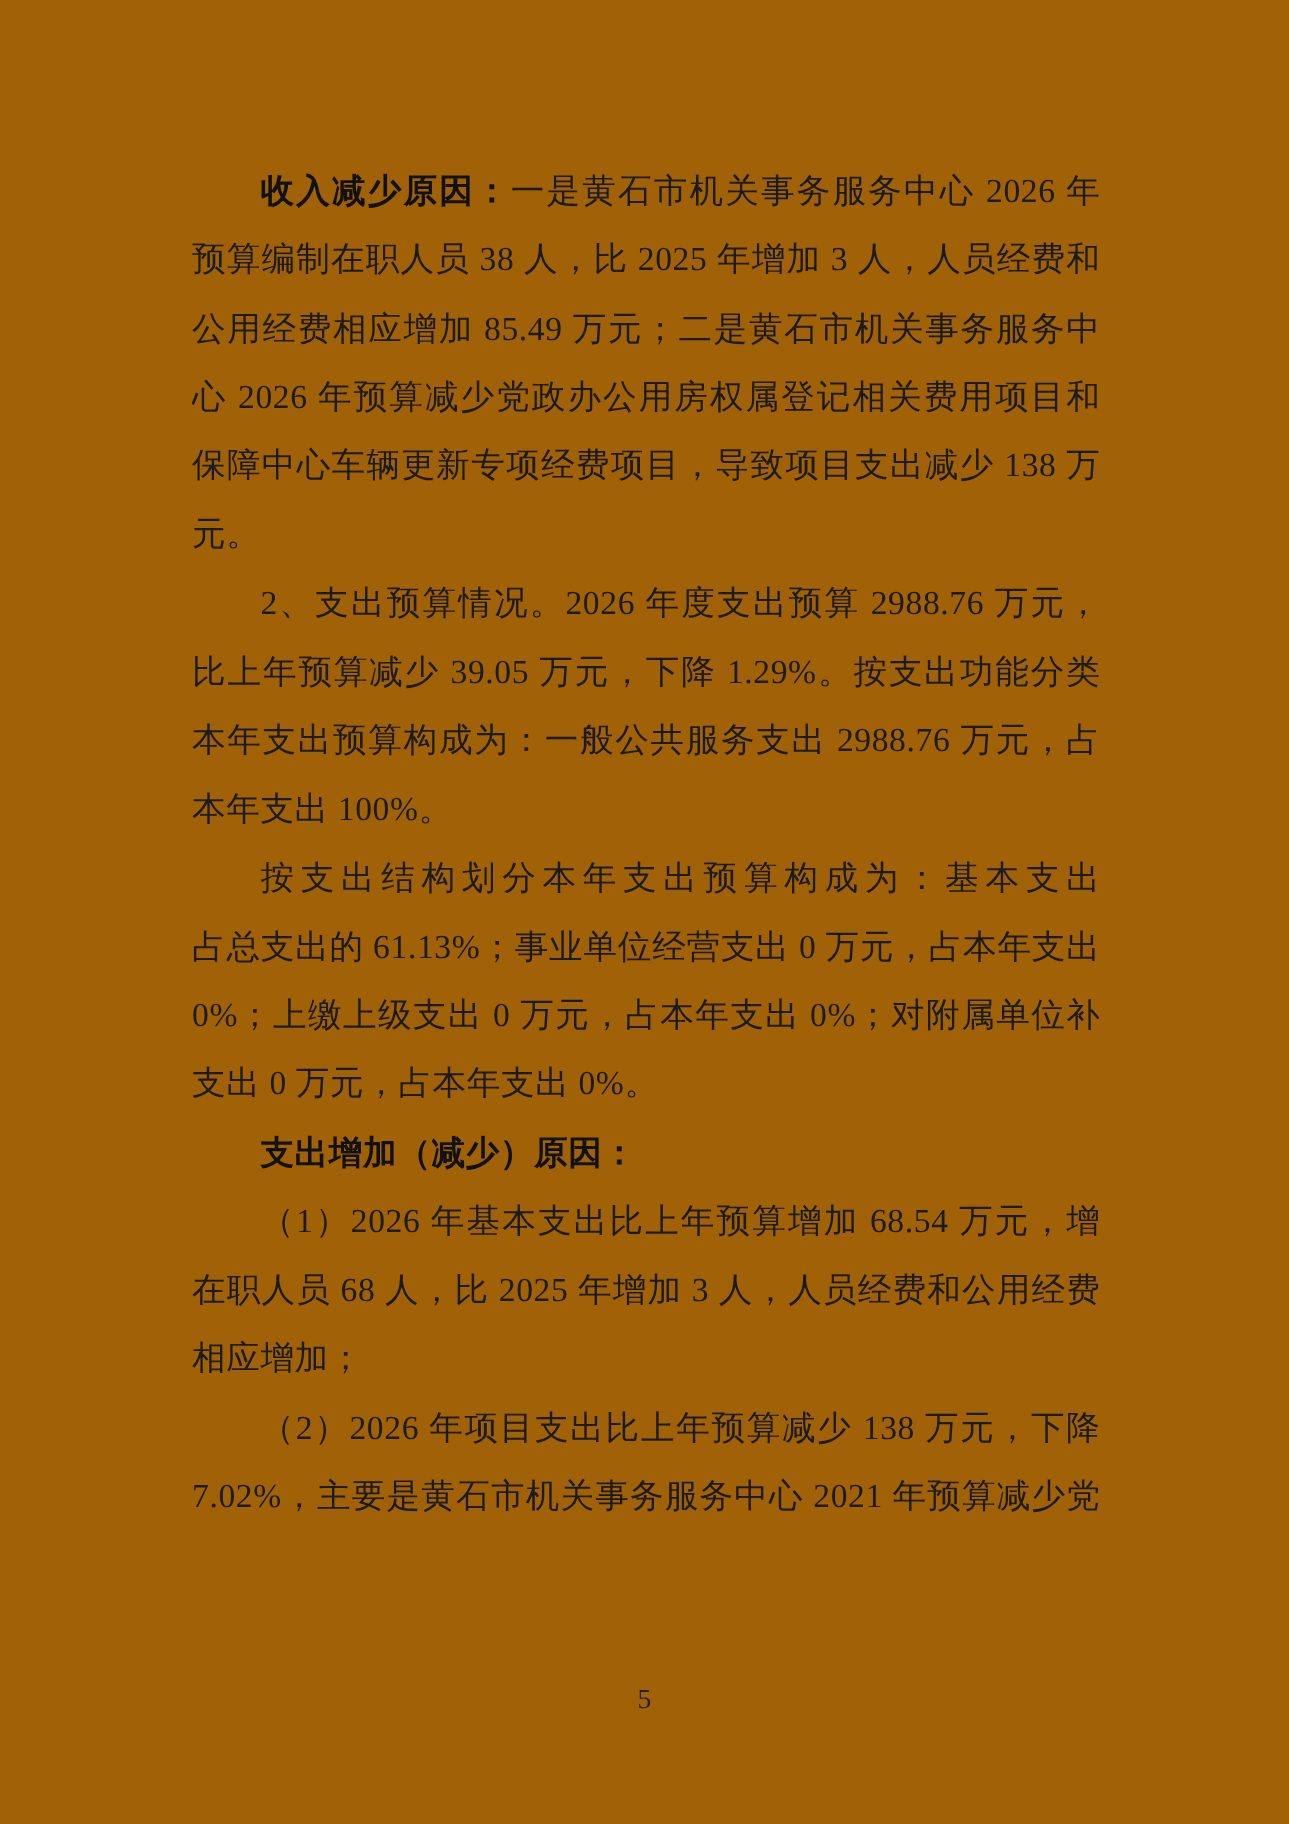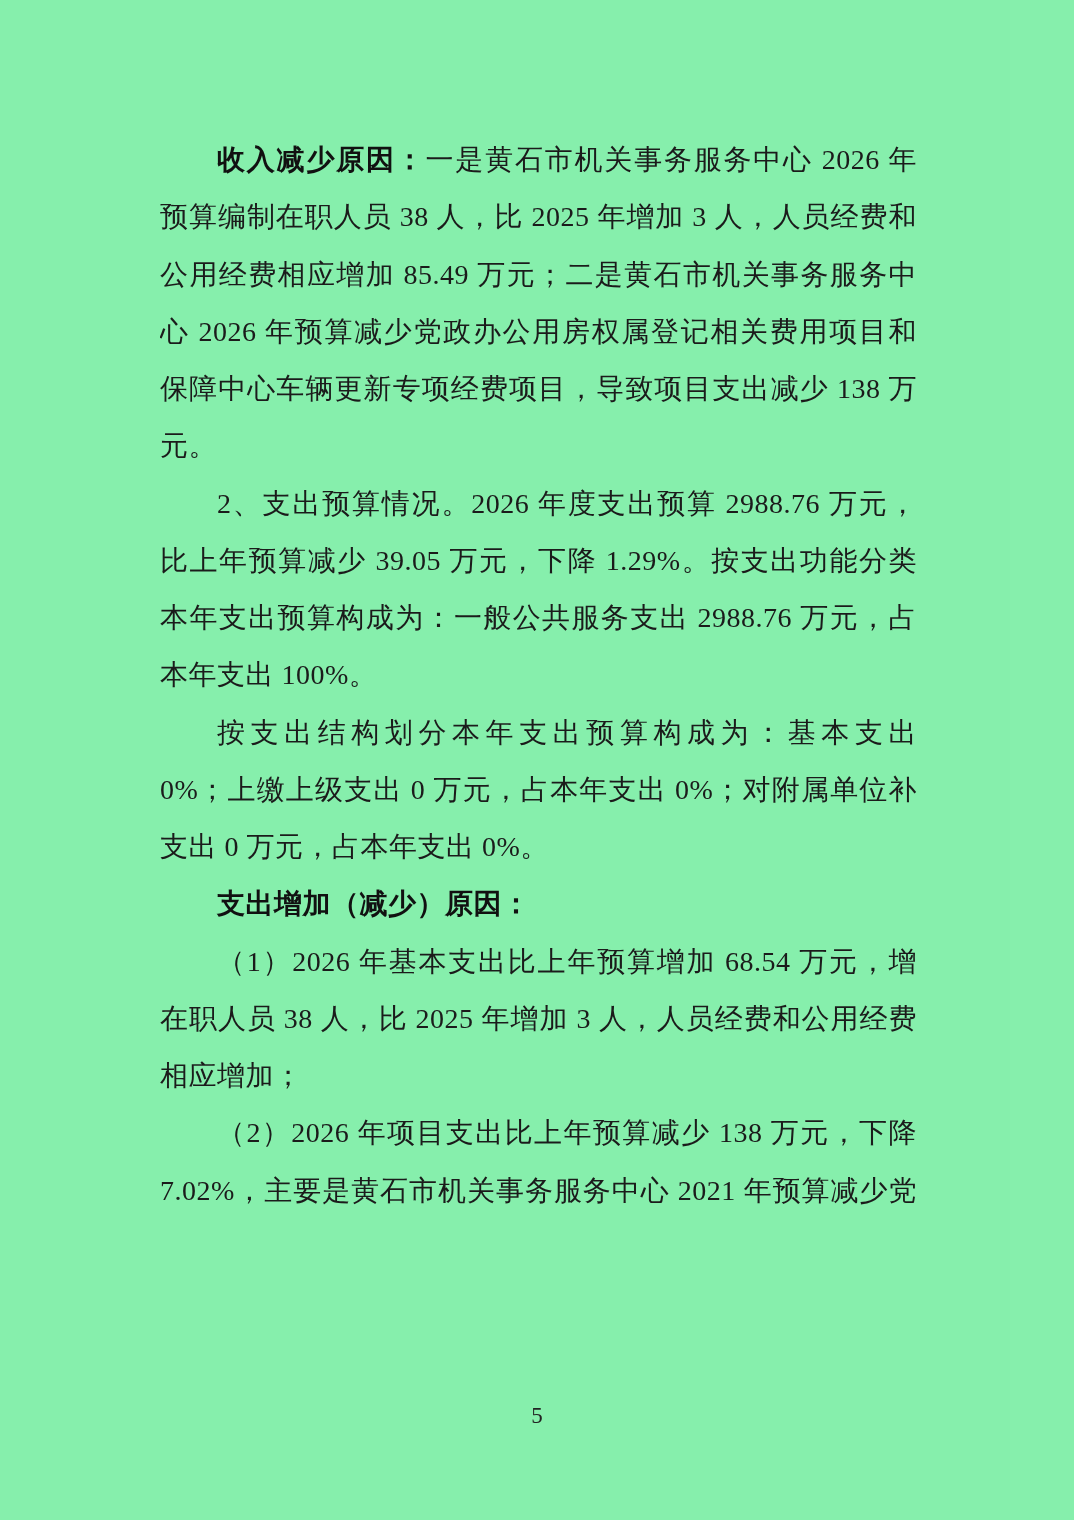--- a/index.html
+++ b/index.html
@@ -4,21 +4,21 @@
 <style>
   html, body {
     margin: 0;
     padding: 0;
     background: #ffffff;
   }
   .page {
     position: relative;
     width: 1074px;
     height: 1520px;
-    background: #86efac;
+    background: #a16207;
     overflow: hidden;
     font-family: "Liberation Serif", "DejaVu Serif", serif;
     color: #1b1b1b;
   }
   .doc-body {
     position: absolute;
     left: 160px;
     top: 131px;
     width: 757px;
   }
@@ -72,29 +72,30 @@
         <div class="line lastline"><span class="seg">元。</span></div>
       </div>
       <div class="paragraph">
         <div class="line indent"><span class="seg">2、支出预算情况。2026 年度支出预算 2988.76 万元，</span></div>
         <div class="line"><span class="seg">比上年预算减少 39.05 万元，下降 1.29%。按支出功能分类</span></div>
         <div class="line"><span class="seg">本年支出预算构成为：一般公共服务支出 2988.76 万元，占</span></div>
         <div class="line lastline"><span class="seg">本年支出 100%。</span></div>
       </div>
       <div class="paragraph">
         <div class="line indent"><span class="seg">按支出结构划分本年支出预算构成为：基本支出</span></div>
+        <div class="line"><span class="seg">占总支出的 61.13%；事业单位经营支出 0 万元，占本年支出</span></div>
         <div class="line"><span class="seg">0%；上缴上级支出 0 万元，占本年支出 0%；对附属单位补助</span></div>
         <div class="line lastline"><span class="seg">支出 0 万元，占本年支出 0%。</span></div>
       </div>
       <div class="paragraph">
         <div class="line indent lastline"><span class="seg seg-bold">支出增加（减少）原因：</span></div>
       </div>
       <div class="paragraph">
         <div class="line indent"><span class="seg">（1）2026 年基本支出比上年预算增加 68.54 万元，增</span></div>
-        <div class="line"><span class="seg">在职人员 38 人，比 2025 年增加 3 人，人员经费和公用经费</span></div>
+        <div class="line"><span class="seg">在职人员 68 人，比 2025 年增加 3 人，人员经费和公用经费</span></div>
         <div class="line lastline"><span class="seg">相应增加；</span></div>
       </div>
       <div class="paragraph">
         <div class="line indent"><span class="seg">（2）2026 年项目支出比上年预算减少 138 万元，下降</span></div>
         <div class="line"><span class="seg">7.02%，主要是黄石市机关事务服务中心 2021 年预算减少党</span></div>
       </div>
     </div>
   <div class="page-number">5</div>
 </div>
 

